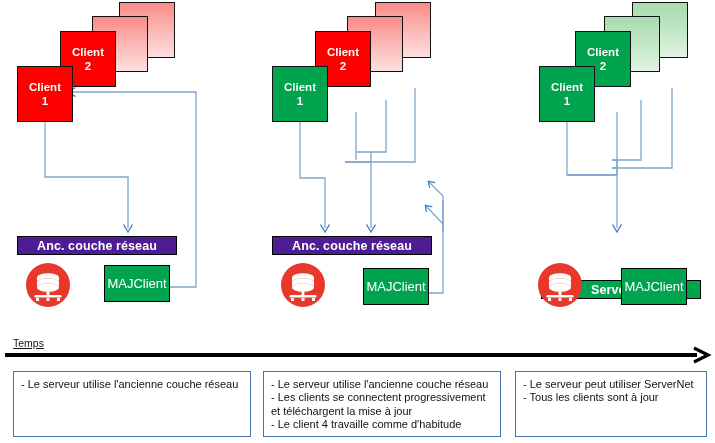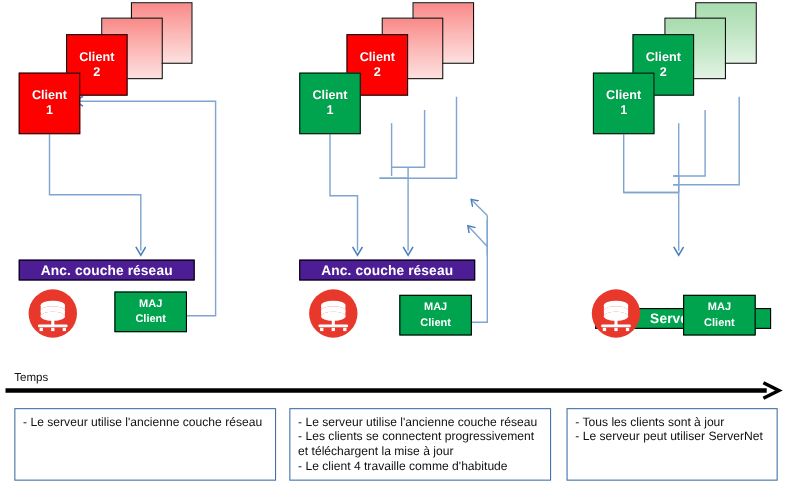--- a/index.html
+++ b/index.html
@@ -47,31 +47,31 @@
   }
   .net-red{background:#4c1d95;}
   .net-green{background:#00A44F;}
 
   
   .maj{
     position:absolute;
     background:#00A44F;
     border:1.5px solid #000;
     box-sizing:border-box;
-    display:flex;flex-direction:column;
+    display:flex;flex-direction:row;
     align-items:center;justify-content:center;
-    color:#fff;font-size:10px;line-height:14px;font-weight:700;
+    color:#fff;font-size:13px;line-height:14px;font-weight:400;
   }
 
   
   .dbicon{position:absolute;width:46px;height:46px;}
 
   
   .temps-label{
-    position:absolute;font-size:10.5px;color:#111;
+    position:absolute;font-size:10.5px;color:#111;text-decoration:underline;
   }
 
   
   .caption{
     position:absolute;
     border:1.1px solid #4472A8;
     box-sizing:border-box;
     background:#ffffff;
     padding:6px 7px 4px 7px;
     font-size:11px;
@@ -261,17 +261,17 @@
     <div>- Le serveur utilise l'ancienne couche réseau</div>
   </div>
 
   <div class="caption" style="left:263px;top:371px;width:238px;height:66px;">
     <div>- Le serveur utilise l'ancienne couche réseau</div>
     <div>- Les clients se connectent progressivement et téléchargent la mise à jour</div>
     <div>- Le client 4 travaille comme d'habitude</div>
   </div>
 
   <div class="caption" style="left:515px;top:371px;width:192px;height:66px;">
+    <div>- Le serveur peut utiliser ServerNet</div>
     <div>- Tous les clients sont à jour</div>
-    <div>- Le serveur peut utiliser ServerNet</div>
   </div>
 
 </div>
 
 </body></html>

